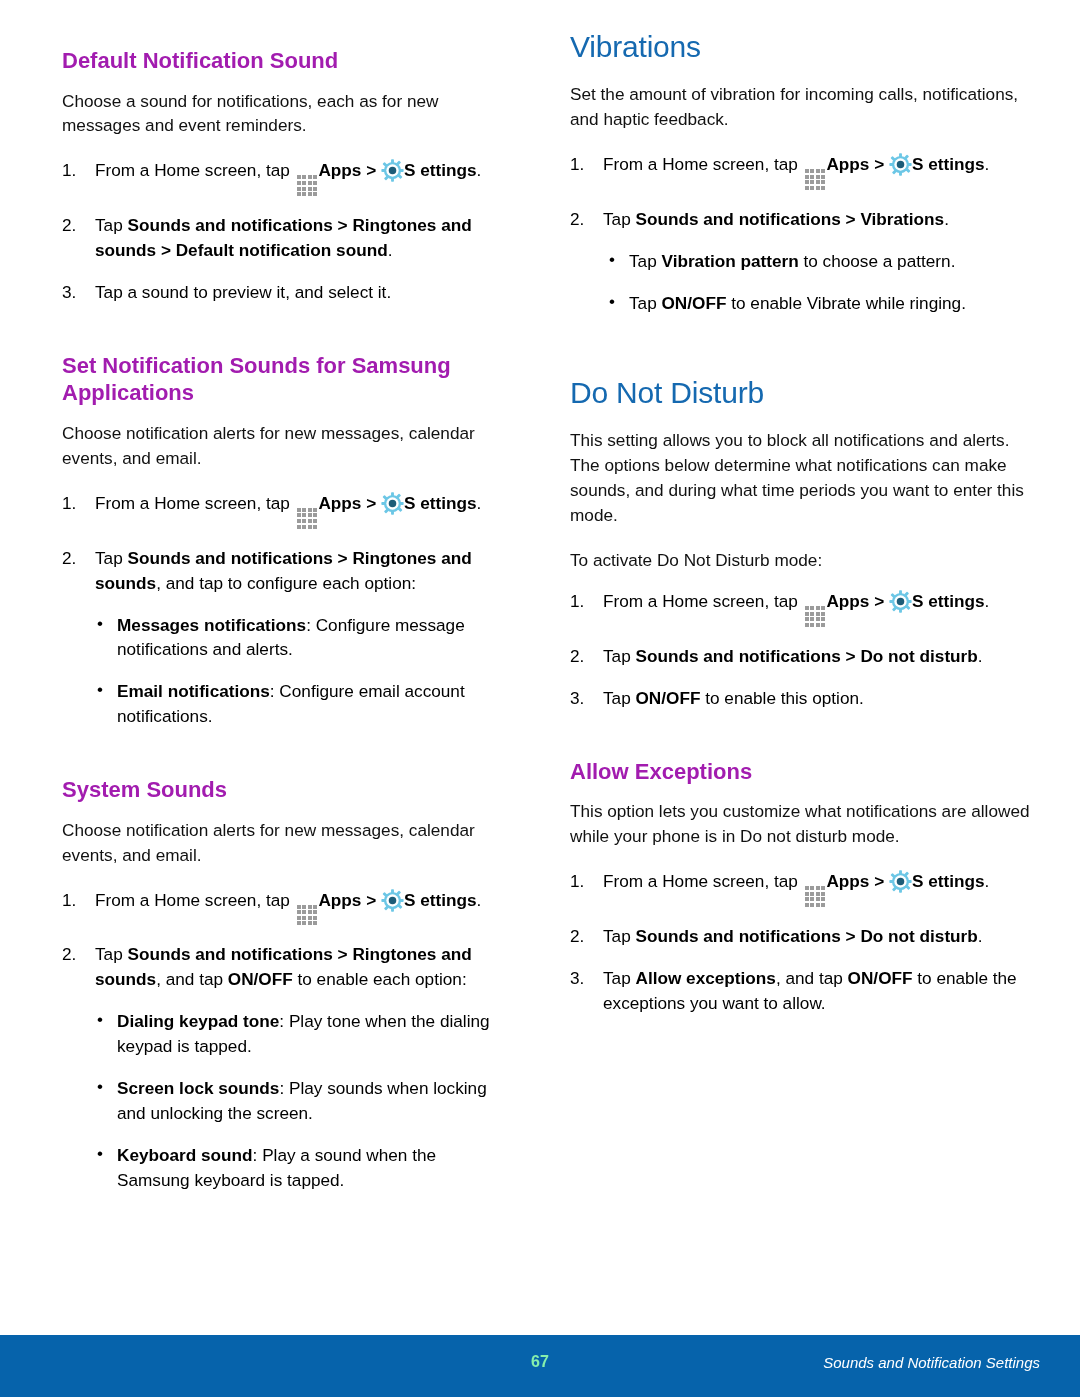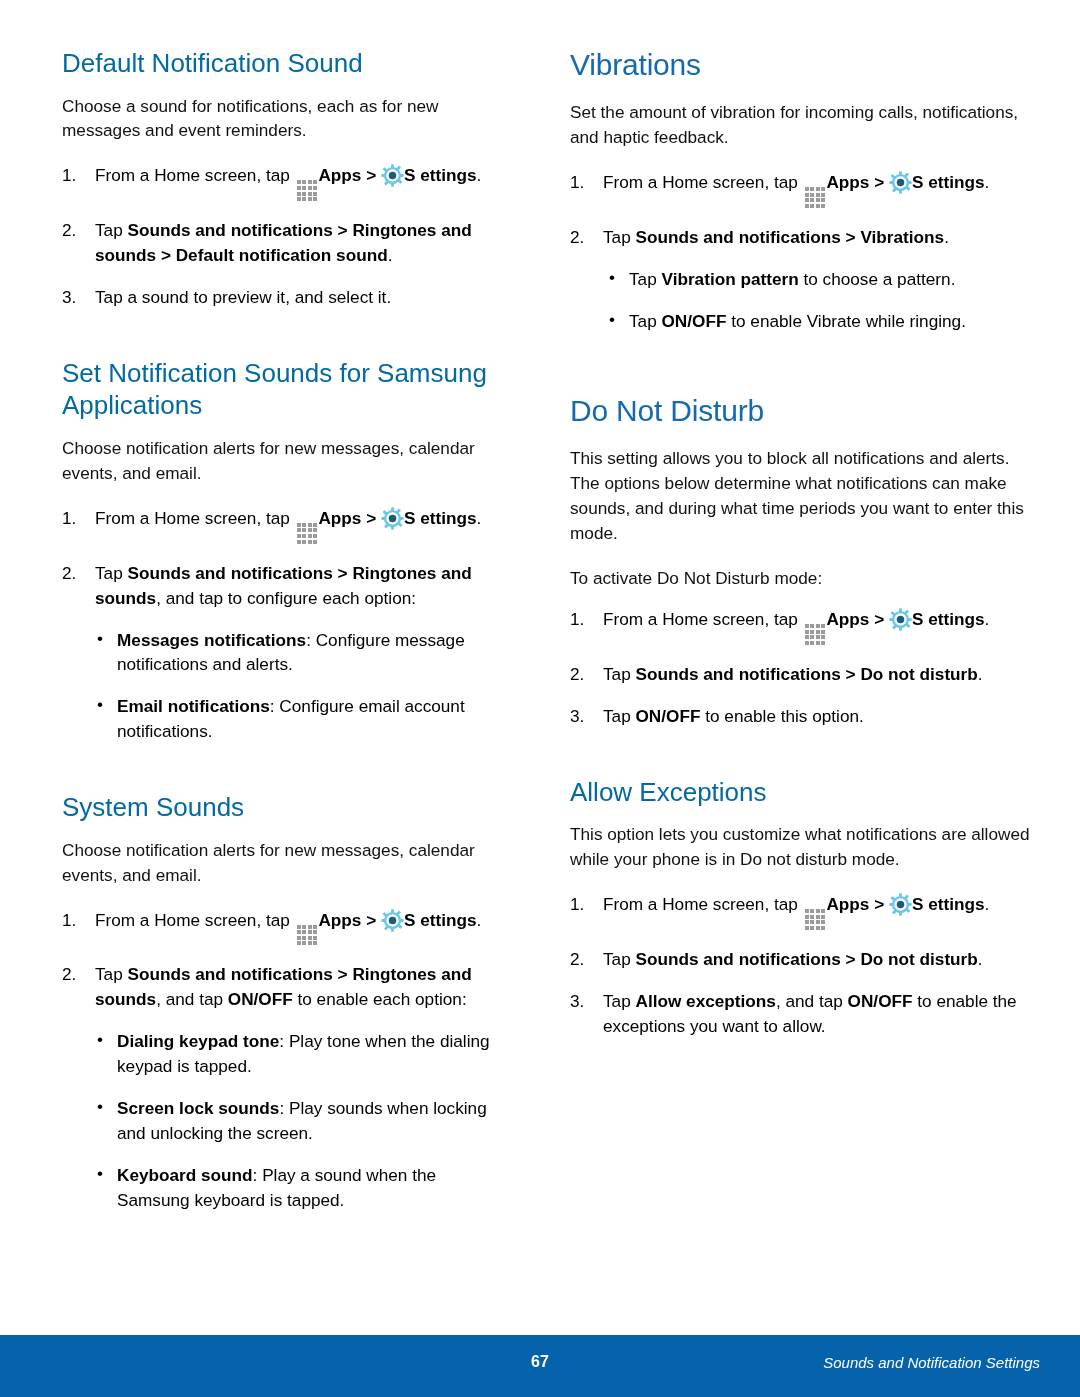--- a/index.html
+++ b/index.html
@@ -35,36 +35,36 @@
 
   .col {
     box-sizing: border-box;
   }
   .col-left {
     width: 540px;
     padding: 47px 40px 0 62px;
   }
   .col-right {
     width: 540px;
-    padding: 47px 50px 0 30px;
+    padding: 29px 50px 0 30px;
   }
 
   
   h1.sec-title {
     font-size: 30px;
     font-weight: normal;
     color: #1569b0;
     margin: 0 0 18px 0;
     line-height: 1.18;
     letter-spacing: -0.2px;
   }
   h2.sub-title {
-    font-size: 26px;
-    font-weight: normal;
-    color: #0369a1;
+    font-size: 22px;
+    font-weight: bold;
+    color: #a21caf;
     margin: 0 0 14px 0;
     line-height: 1.25;
     letter-spacing: 0px;
   }
   .spacer-before-h1 { height: 42px; }
   .spacer-before-h2 { height: 30px; }
 
   
   p.body {
     font-size: 17.2px;
@@ -172,21 +172,21 @@
   }
   .footer-center {
     position: absolute;
     left: 0;
     top: 18px;
     width: 1080px;
     text-align: center;
     font-size: 16px;
     font-weight: bold;
     font-style: normal;
-    color: #ffffff;
+    color: #86efac;
   }
   .footer-right {
     position: absolute;
     right: 40px;
     top: 19px;
     font-size: 15px;
     font-style: italic;
     color: #ffffff;
   }
 </style>

